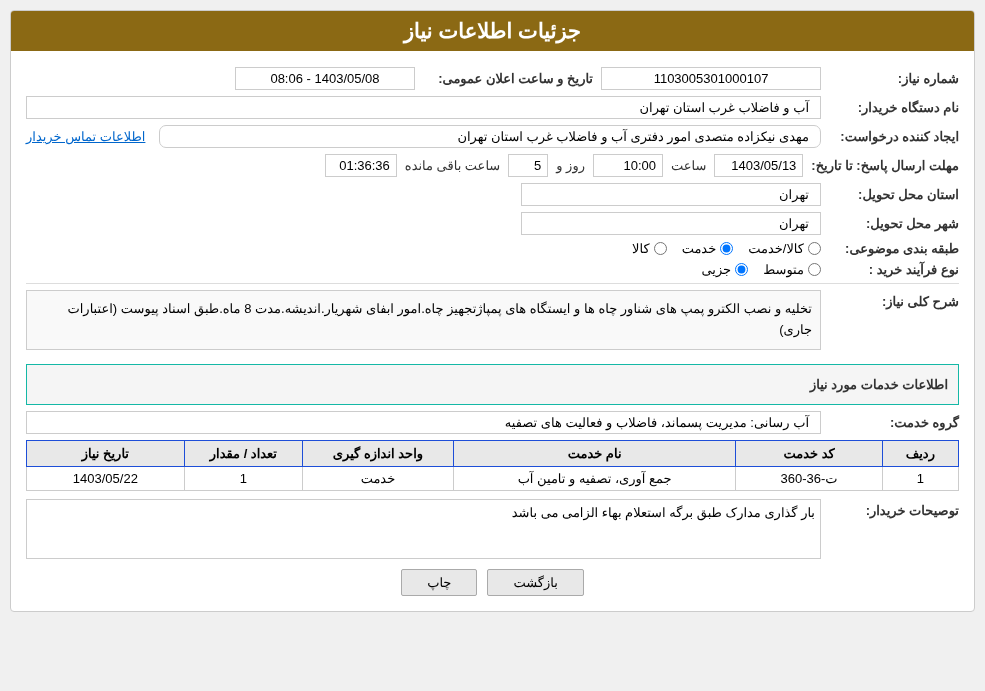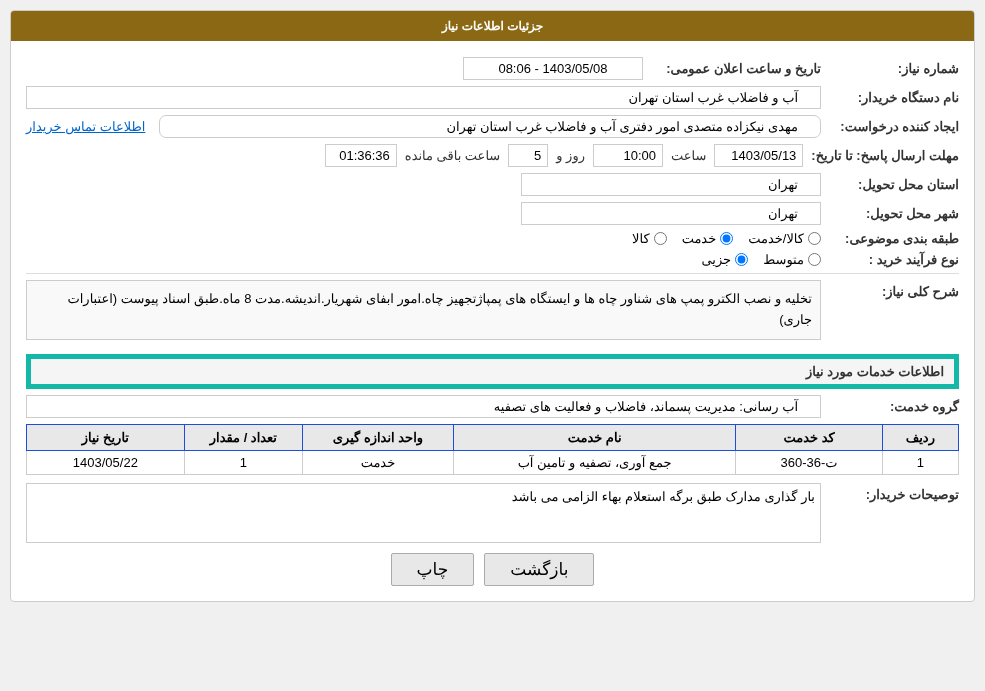--- a/index.html
+++ b/index.html
@@ -20,21 +20,21 @@
       background: #fff;
       border: 1px solid #ccc;
       border-radius: 4px;
       overflow: hidden;
     }
     .card-header {
       background: #8B6914;
       color: #fff;
       text-align: center;
       padding: 8px 12px;
-      font-size: 12px;
+      font-size: 21px;
       font-weight: bold;
     }
     .card-body {
       padding: 10px 15px;
     }
     .info-row {
       display: flex;
       align-items: center;
       margin-bottom: 6px;
       gap: 8px;
@@ -42,21 +42,21 @@
     .label-cell {
       color: #333;
       font-weight: bold;
       white-space: nowrap;
       min-width: 130px;
       text-align: right;
     }
     .value-box {
       border: 1px solid #ccc;
       background: #fff;
-      padding: 3px 22px;
+      padding: 3px 11px;
       min-height: 22px;
       flex: 1;
       text-align: right;
     }
     .value-box-inline {
       border: 1px solid #ccc;
       background: #fff;
       padding: 3px 6px;
       min-height: 22px;
       text-align: right;
@@ -90,22 +90,22 @@
       gap: 10px;
       margin-bottom: 6px;
     }
     .purchase-text {
       flex: 1;
       text-align: right;
       color: #333;
     }
     .section-title {
       background: #f5f5f5;
-      border: 5px solid #14b8a6;
-      padding: 5px 10px;
+      border: 1px solid #14b8a6;
+      padding: 12px 10px;
       font-weight: bold;
       color: #333;
       margin: 8px 0 6px 0;
       text-align: right;
     }
     .description-box {
       border: 1px solid #ccc;
       background: #f9f9f9;
       padding: 8px;
       margin-bottom: 6px;
@@ -157,21 +157,21 @@
       gap: 10px;
       margin-top: 10px;
       margin-bottom: 5px;
     }
     .btn {
       padding: 5px 25px;
       border: 1px solid #aaa;
       background: #e8e8e8;
       cursor: pointer;
       font-family: Tahoma, Arial, sans-serif;
-      font-size: 17px;
+      font-size: 13px;
       border-radius: 2px;
     }
     .watermark-area {
       position: relative;
     }
     .divider {
       border: none;
       border-top: 1px solid #ddd;
       margin: 6px 0;
     }
@@ -181,20 +181,21 @@
 
 <div class="page-wrapper">
   <div class="main-card">
     <div class="card-header">
       <span>جزئیات اطلاعات نیاز</span>
     </div>
     <div class="card-body watermark-area">
 
       <div class="info-row" style="margin-top:6px;">
         <span class="label-cell">شماره نیاز:</span>
+        <div class="value-box" style="max-width:220px; text-align:center;">1103005301000107</div>
         <span class="label-cell" style="min-width:170px; text-align:right;">تاریخ و ساعت اعلان عمومی:</span>
         <div class="value-box" style="max-width:180px; text-align:center;">1403/05/08 - 08:06</div>
       </div>
 
       <div class="info-row">
         <span class="label-cell">نام دستگاه خریدار:</span>
         <div class="value-box">آب و فاضلاب غرب استان تهران</div>
       </div>
 
       <div class="info-row">

